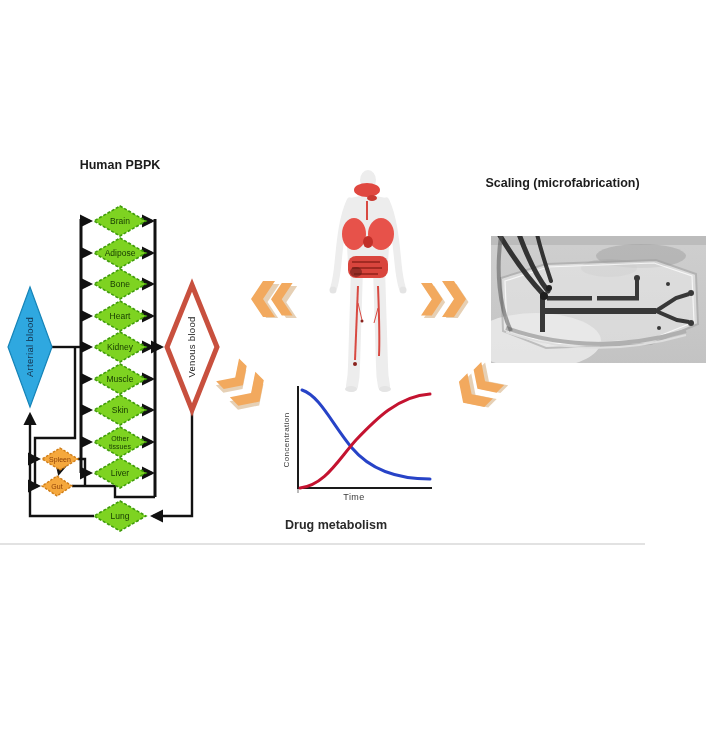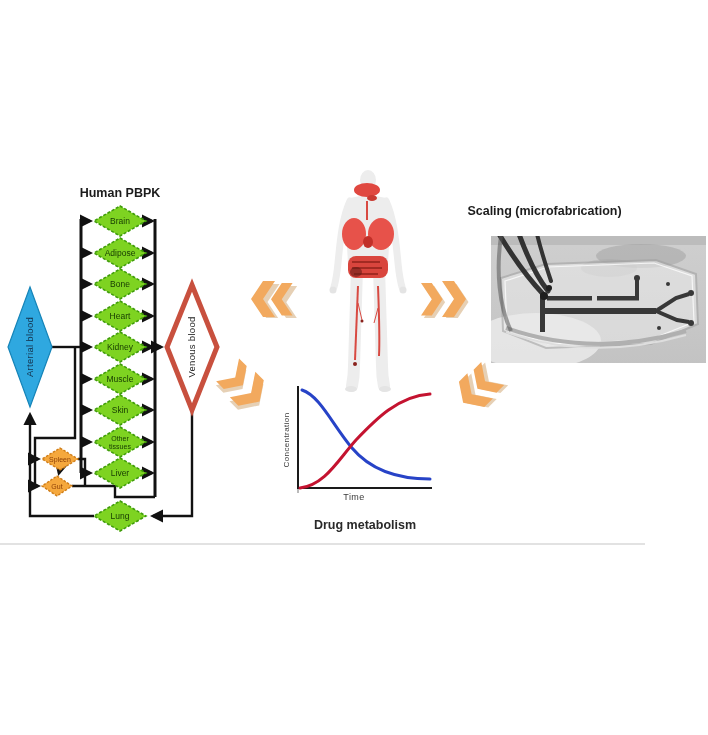--- a/index.html
+++ b/index.html
@@ -1,39 +1,39 @@
 <!DOCTYPE html>
 <html><head>
 <meta charset="utf-8">
 <style>
   html,body{margin:0;padding:0;background:#fff;}
   #canvas{position:relative;width:708px;height:735px;background:#fff;overflow:hidden;
           font-family:"Liberation Sans", sans-serif;}
   .abs{position:absolute;}
-  .title{font-size:12.5px;font-weight:600;color:#1c1c1c;text-align:center;line-height:1.25;margin-top:28px;}
-  .caption{font-size:12.5px;font-weight:600;color:#2a2a2a;text-align:center;}
+  .title{font-size:12.5px;font-weight:600;color:#1c1c1c;text-align:center;line-height:1.25;}
+  .caption{font-size:12.5px;font-weight:600;color:#2a2a2a;text-align:left;}
   .divider{position:absolute;left:0;top:543px;width:645px;height:2px;background:#e2e2e2;}
   svg{display:block;}
   text{font-family:"Liberation Sans", sans-serif;}
   .organ-label{font-size:8.5px;fill:#163a02;}
   .gi-label{font-size:7px;fill:#8d3f06;}
   .vessel-label{font-size:9.5px;fill:#14324d;letter-spacing:.3px;}
   .venous-label{fill:#222;}
   .axis-label{font-size:8px;fill:#3a3a3a;letter-spacing:.4px;}
 </style>
 </head>
 <body>
 
 <div id="canvas">
 
   <div class="abs title" style="left:25px;top:158px;width:190px;">
     <div>Human PBPK</div>
   </div>
 
-  <div class="abs title" style="left:437px;top:176px;width:215px;">Scaling (microfabrication)</div>
+  <div class="abs title" style="left:455px;top:176px;width:215px;">Scaling (microfabrication)</div>
 
   <svg class="abs" style="left:5px;top:195px;" width="235" height="345" viewBox="0 0 235 345">
     <defs>
       <marker id="arr" markerWidth="5.5" markerHeight="5.5" refX="4.2" refY="2.75" orient="auto">
         <path d="M0,0 L5.5,2.75 L0,5.5 Z" fill="#111"></path>
       </marker>
     </defs>
 
     <g stroke="#111" stroke-width="3" fill="none">
       <path d="M76,24 L76,278"></path>

